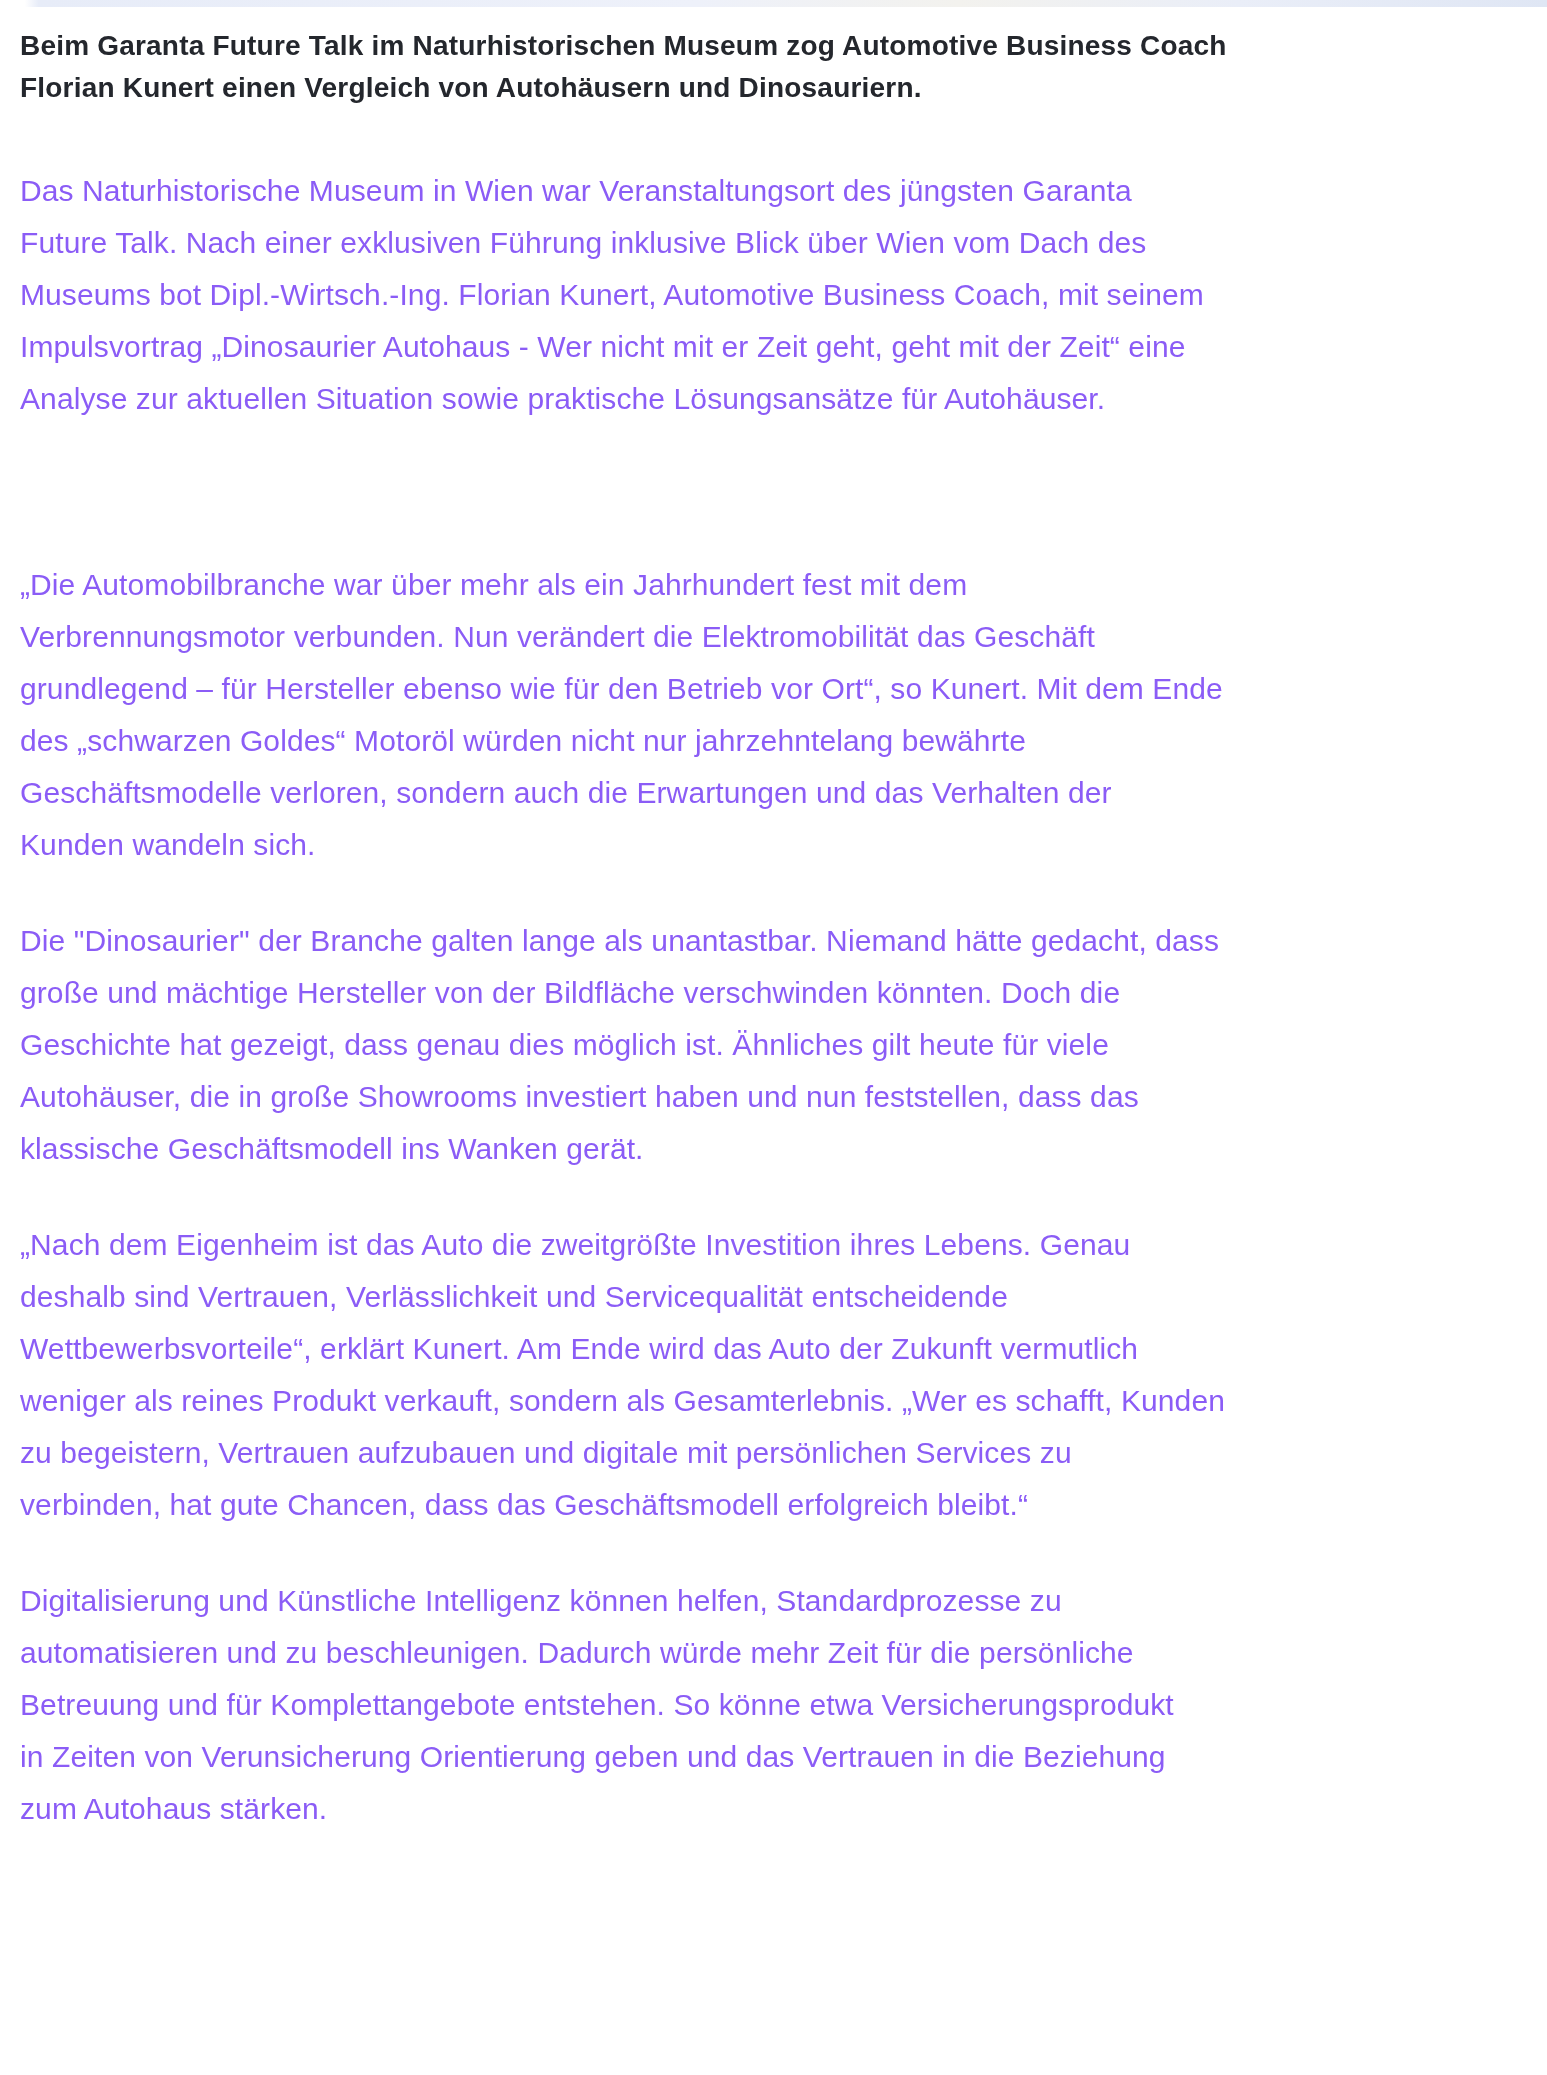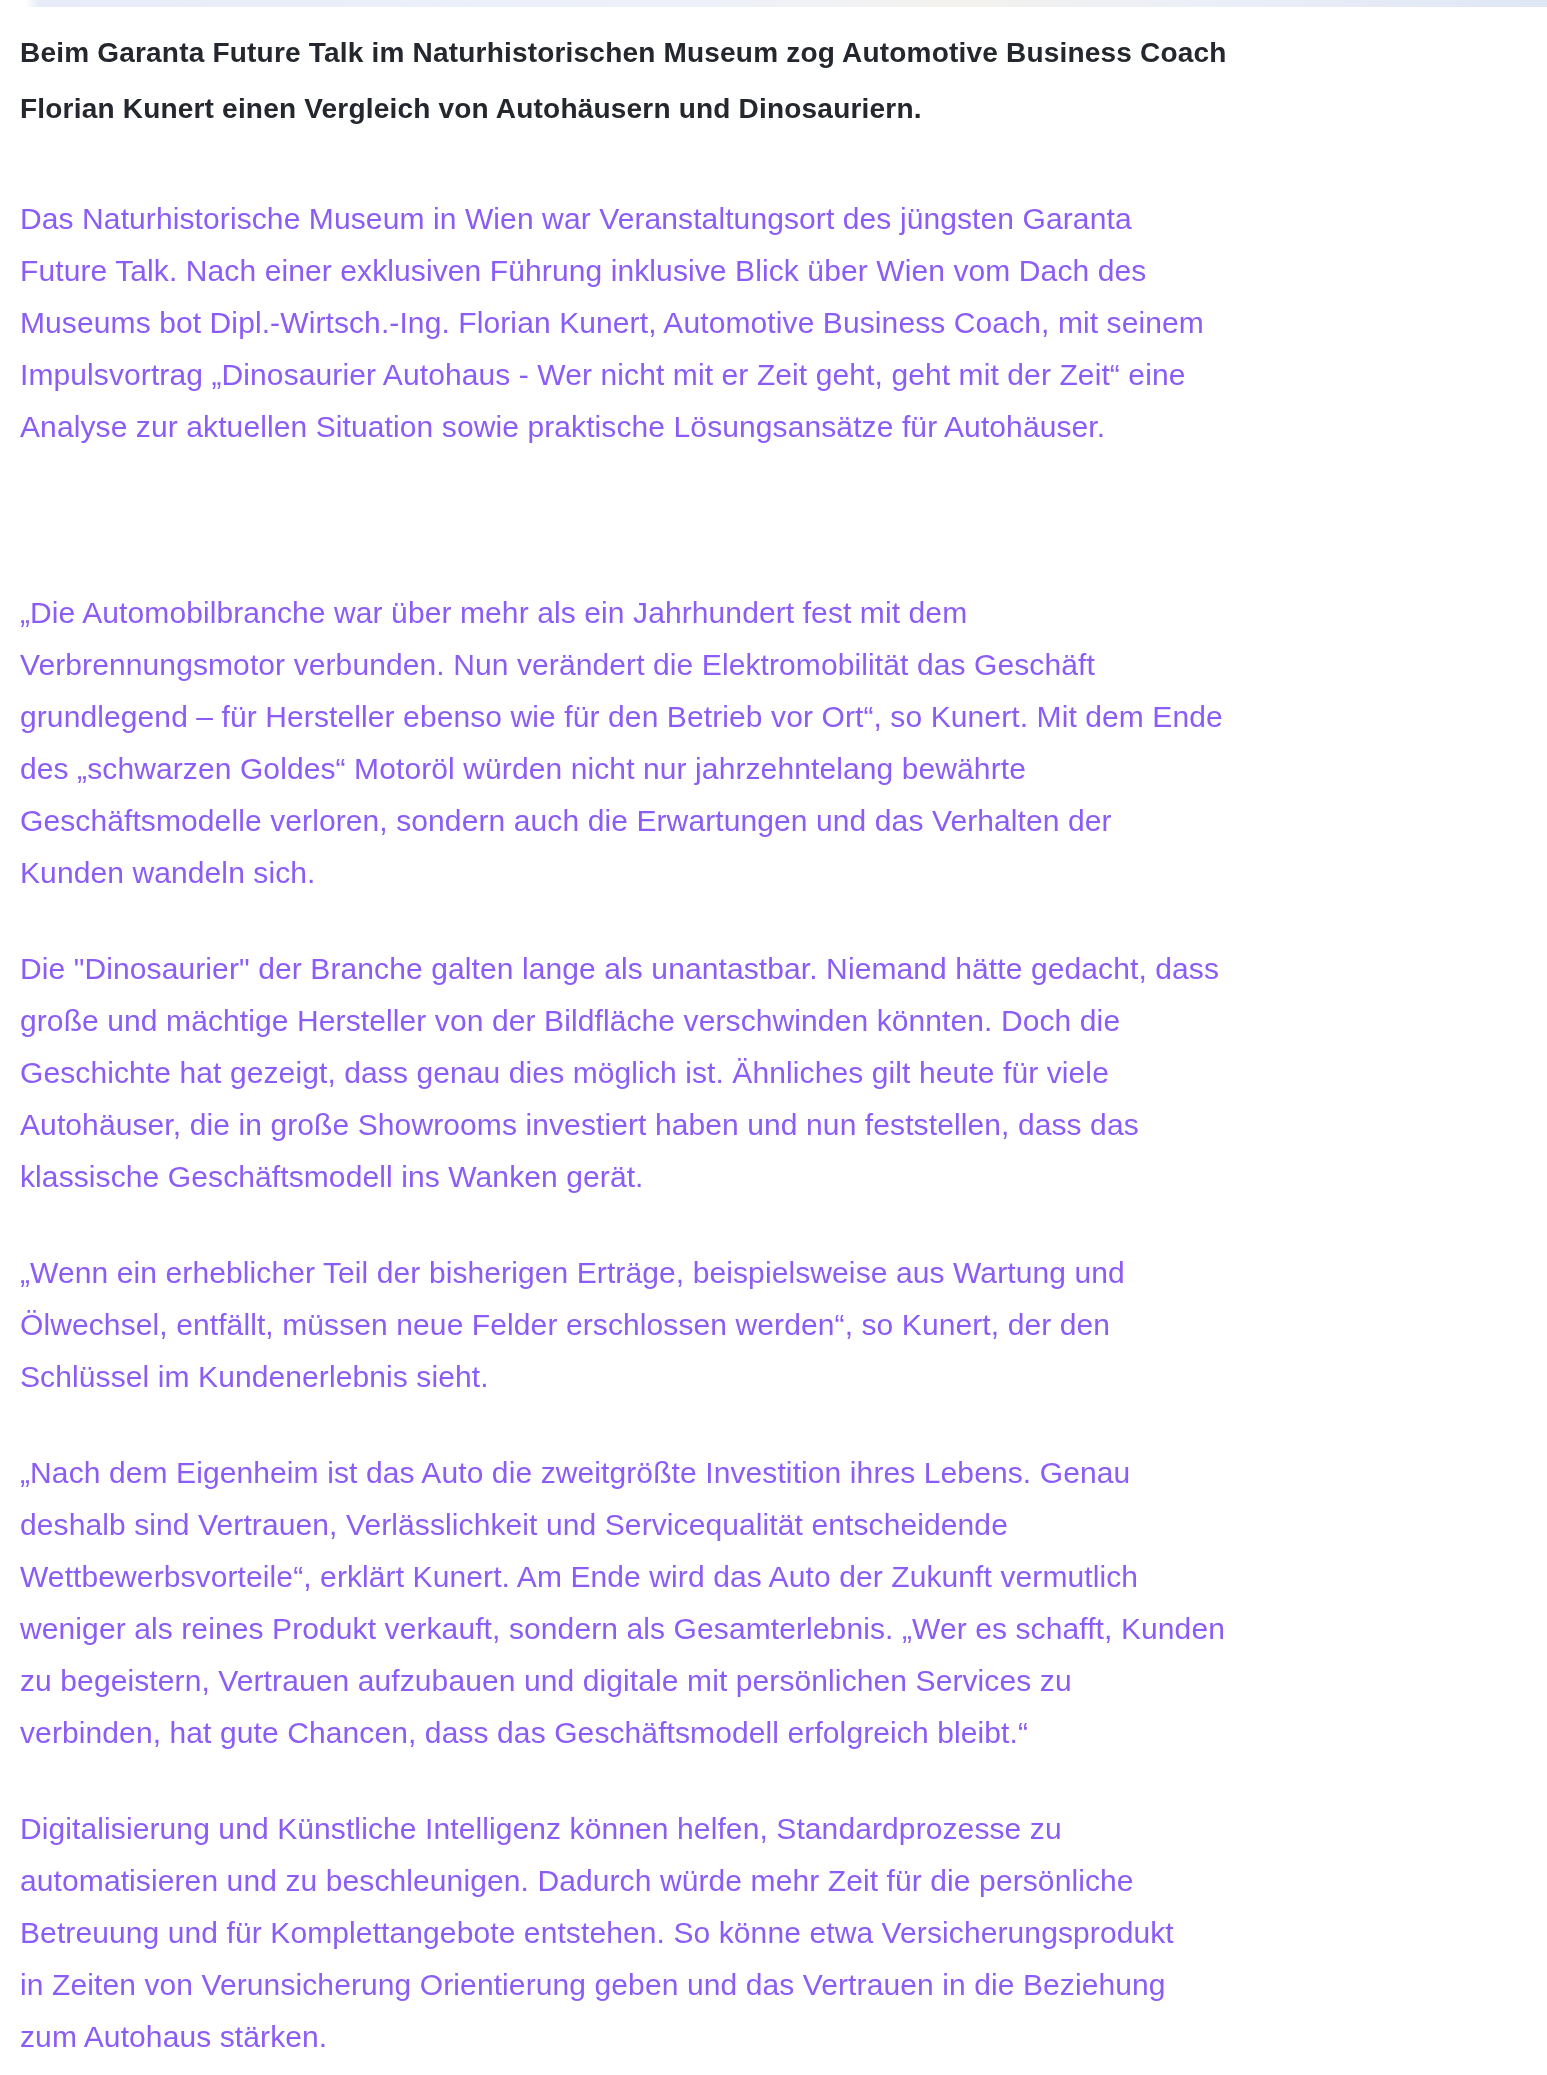--- a/index.html
+++ b/index.html
@@ -24,21 +24,21 @@
   }
   .article {
     position: absolute;
     top: 7px; left: 0;
     width: 100%;
     padding: 18px 20px 40px 20px;
   }
   .lead {
     font-size: 28px;
     font-weight: 700;
-    line-height: 56px;
+    line-height: 42px;
     color: #24272d;
     letter-spacing: 0.2px;
     white-space: pre-line;
     margin-bottom: 56px;
   }
   .para {
     font-size: 30px;
     font-weight: 400;
     line-height: 52px;
     color: #8b5cf6;
@@ -73,23 +73,20 @@
 des „schwarzen Goldes“ Motoröl würden nicht nur jahrzehntelang bewährte
 Geschäftsmodelle verloren, sondern auch die Erwartungen und das Verhalten der
 Kunden wandeln sich.</p>
 
   <p class="para">Die "Dinosaurier" der Branche galten lange als unantastbar. Niemand hätte gedacht, dass
 große und mächtige Hersteller von der Bildfläche verschwinden könnten. Doch die
 Geschichte hat gezeigt, dass genau dies möglich ist. Ähnliches gilt heute für viele
 Autohäuser, die in große Showrooms investiert haben und nun feststellen, dass das
 klassische Geschäftsmodell ins Wanken gerät.</p>
 
-  <p class="para">„Wenn ein erheblicher Teil der bisherigen Erträge, beispielsweise aus Wartung und
-Ölwechsel, entfällt, müssen neue Felder erschlossen werden“, so Kunert, der den
-Schlüssel im Kundenerlebnis sieht.</p>
 
   <p class="para">„Nach dem Eigenheim ist das Auto die zweitgrößte Investition ihres Lebens. Genau
 deshalb sind Vertrauen, Verlässlichkeit und Servicequalität entscheidende
 Wettbewerbsvorteile“, erklärt Kunert. Am Ende wird das Auto der Zukunft vermutlich
 weniger als reines Produkt verkauft, sondern als Gesamterlebnis. „Wer es schafft, Kunden
 zu begeistern, Vertrauen aufzubauen und digitale mit persönlichen Services zu
 verbinden, hat gute Chancen, dass das Geschäftsmodell erfolgreich bleibt.“</p>
 
   <p class="para">Digitalisierung und Künstliche Intelligenz können helfen, Standardprozesse zu
 automatisieren und zu beschleunigen. Dadurch würde mehr Zeit für die persönliche

